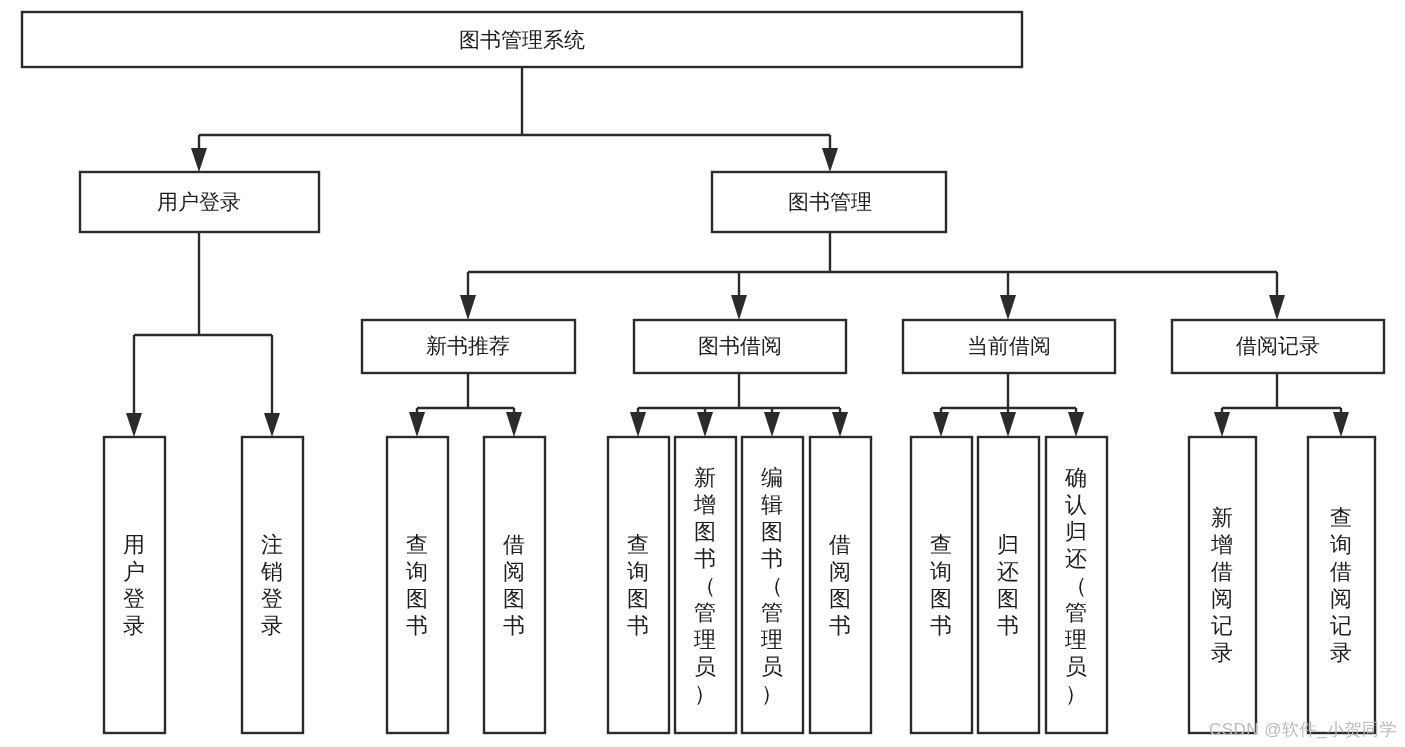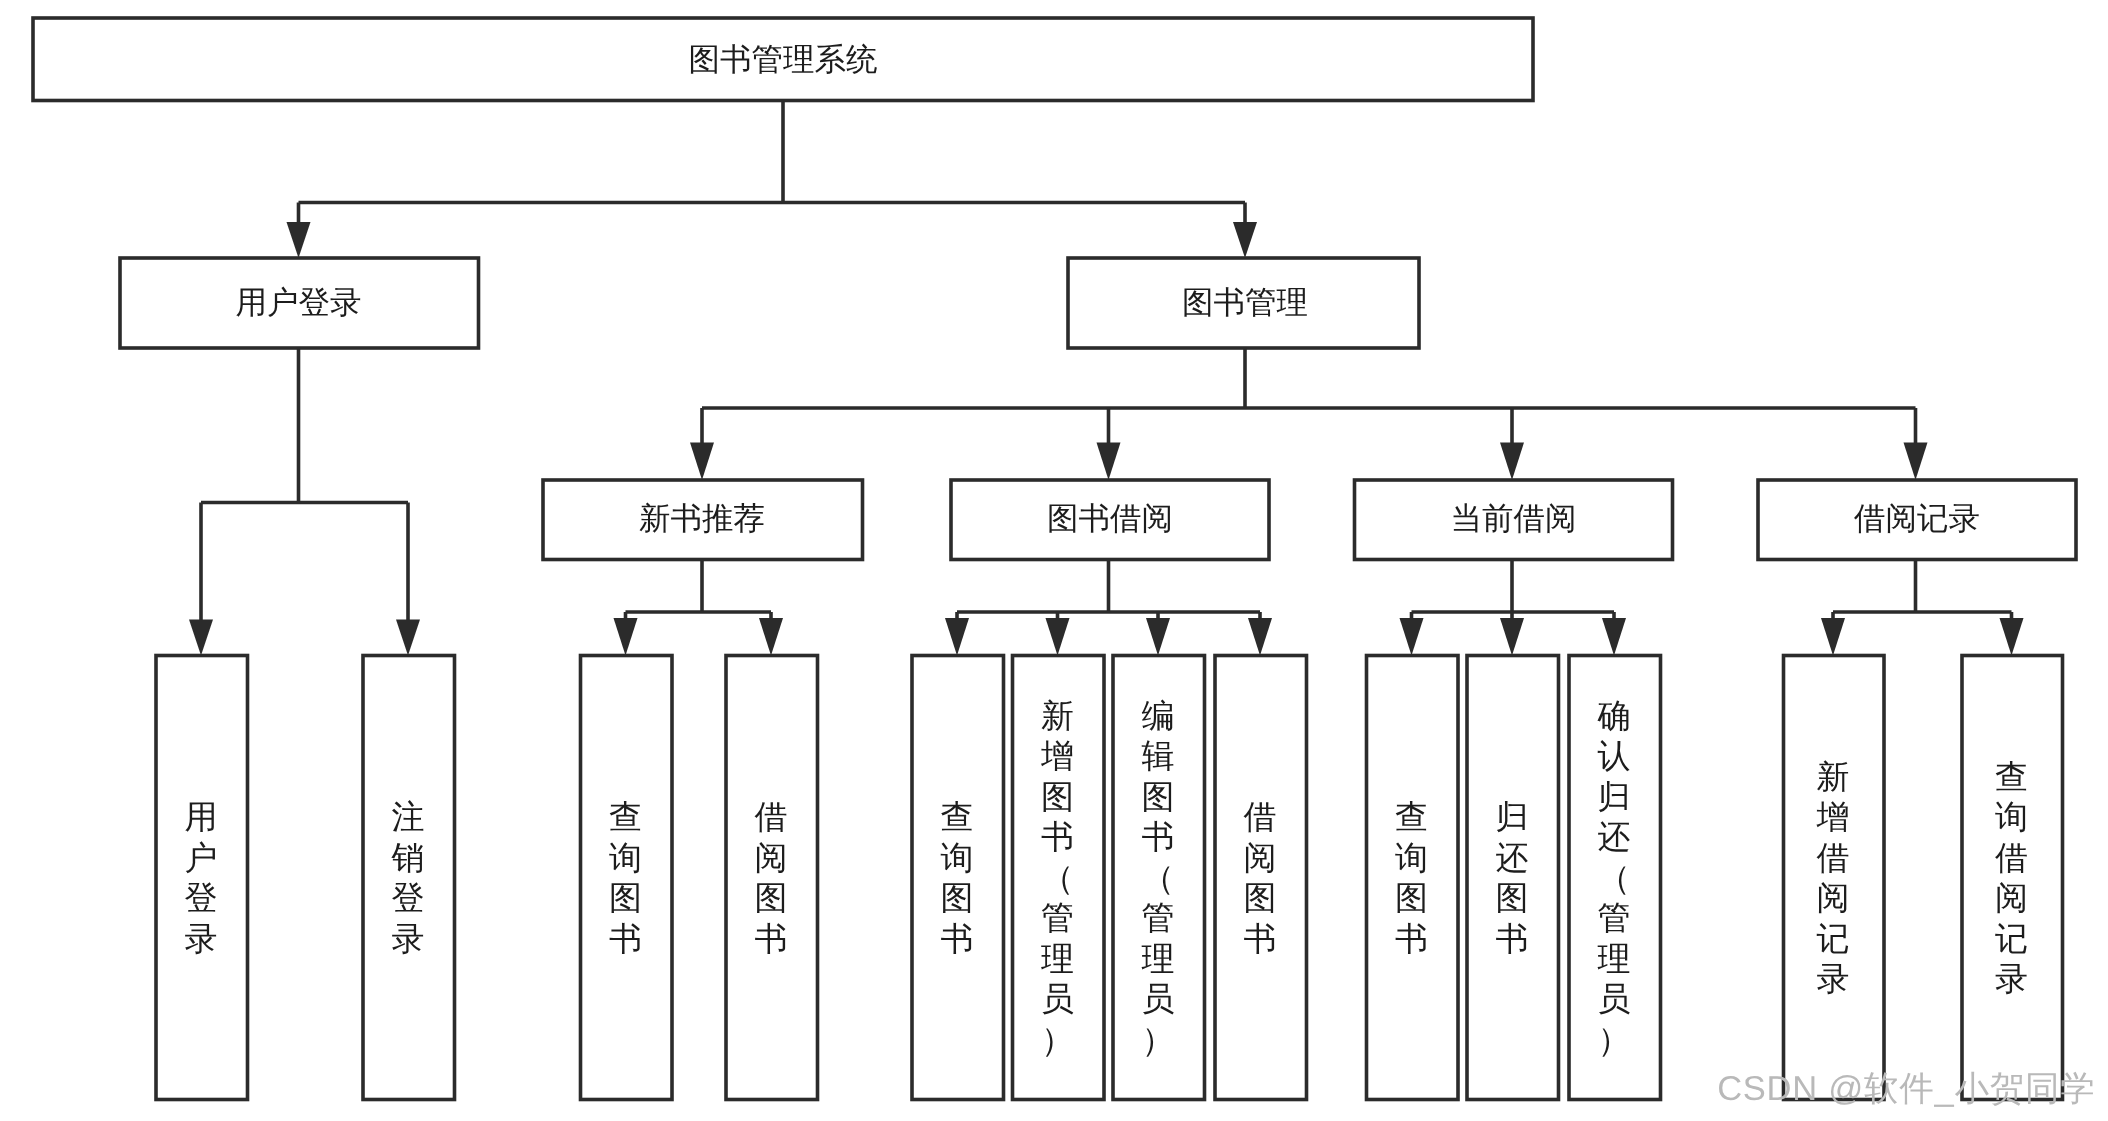--- a/index.html
+++ b/index.html
@@ -47,21 +47,21 @@
   }
   .arrow-head {
     fill: #2b2b2b;
     stroke: none;
   }
   .watermark {
     position: absolute;
     right: 8px;
     bottom: 6px;
     font-family: "Liberation Sans", "DejaVu Sans", sans-serif;
-    font-size: 23px;
+    font-size: 17px;
     color: #b9b9b9;
     letter-spacing: 0.5px;
     white-space: nowrap;
     user-select: none;
   }
 </style>
 </head>
 <body>
 
 <svg id="diagram" viewBox="0 0 1405 747" xmlns="http://www.w3.org/2000/svg">

